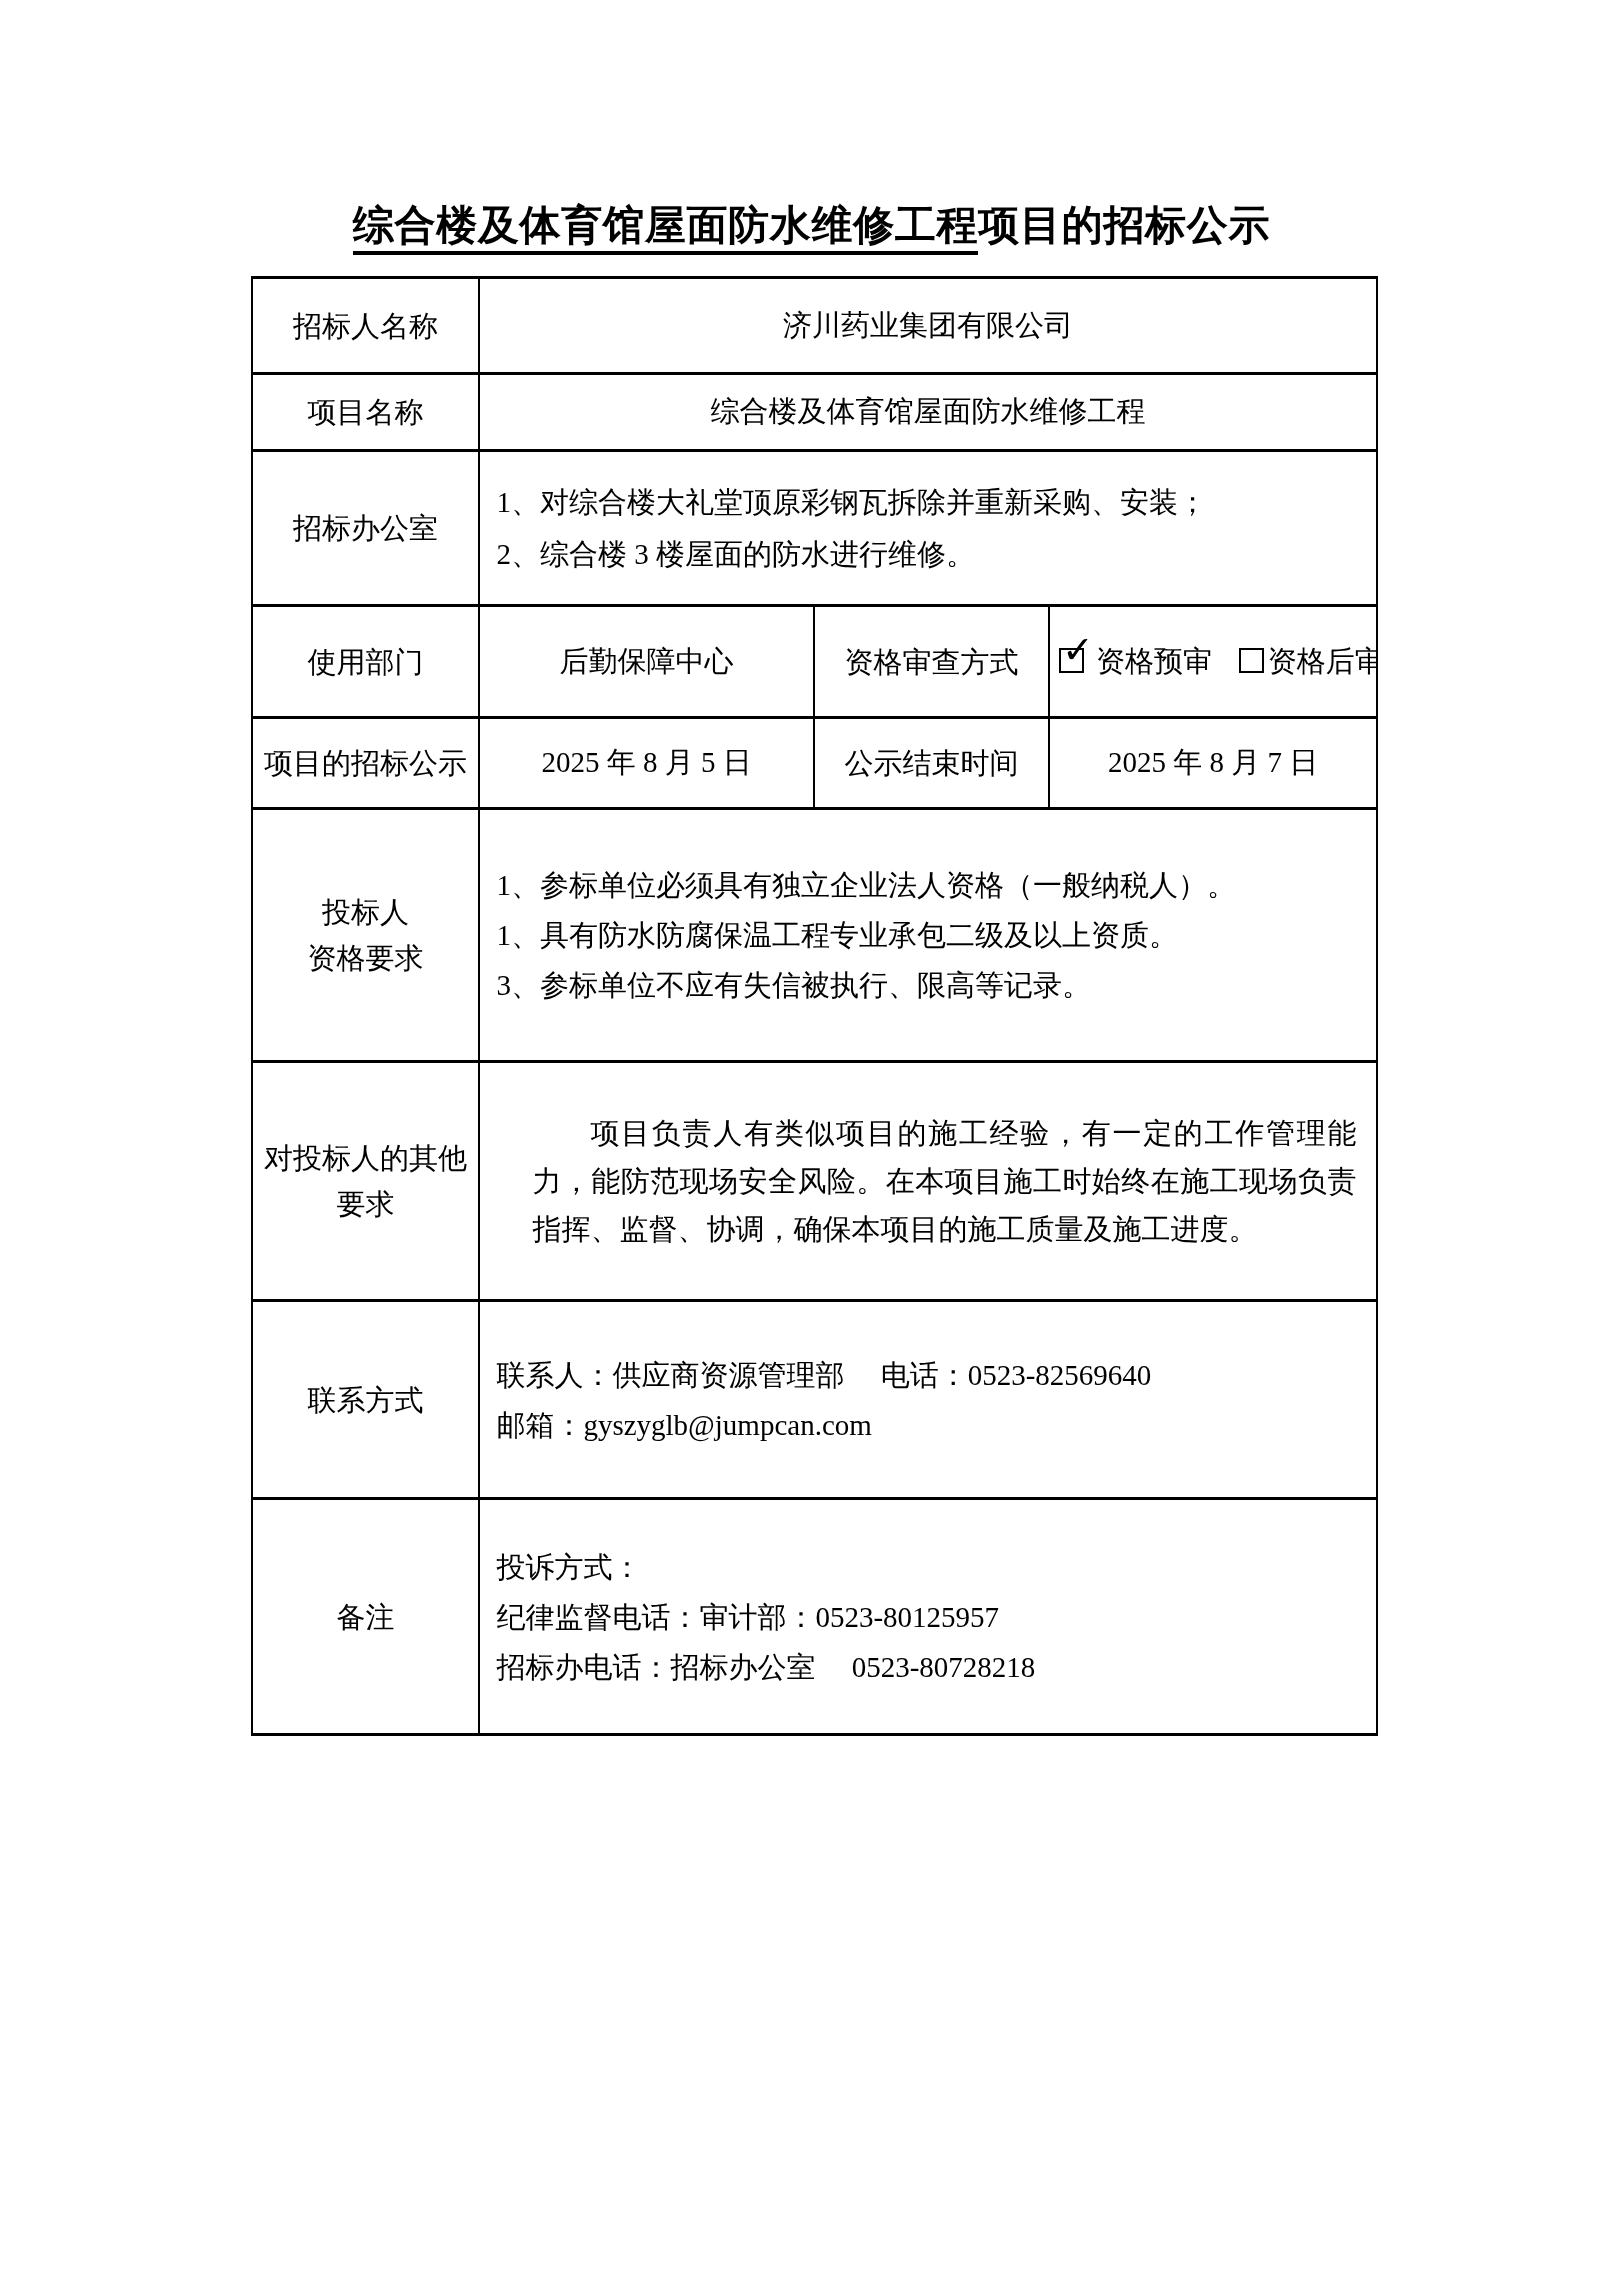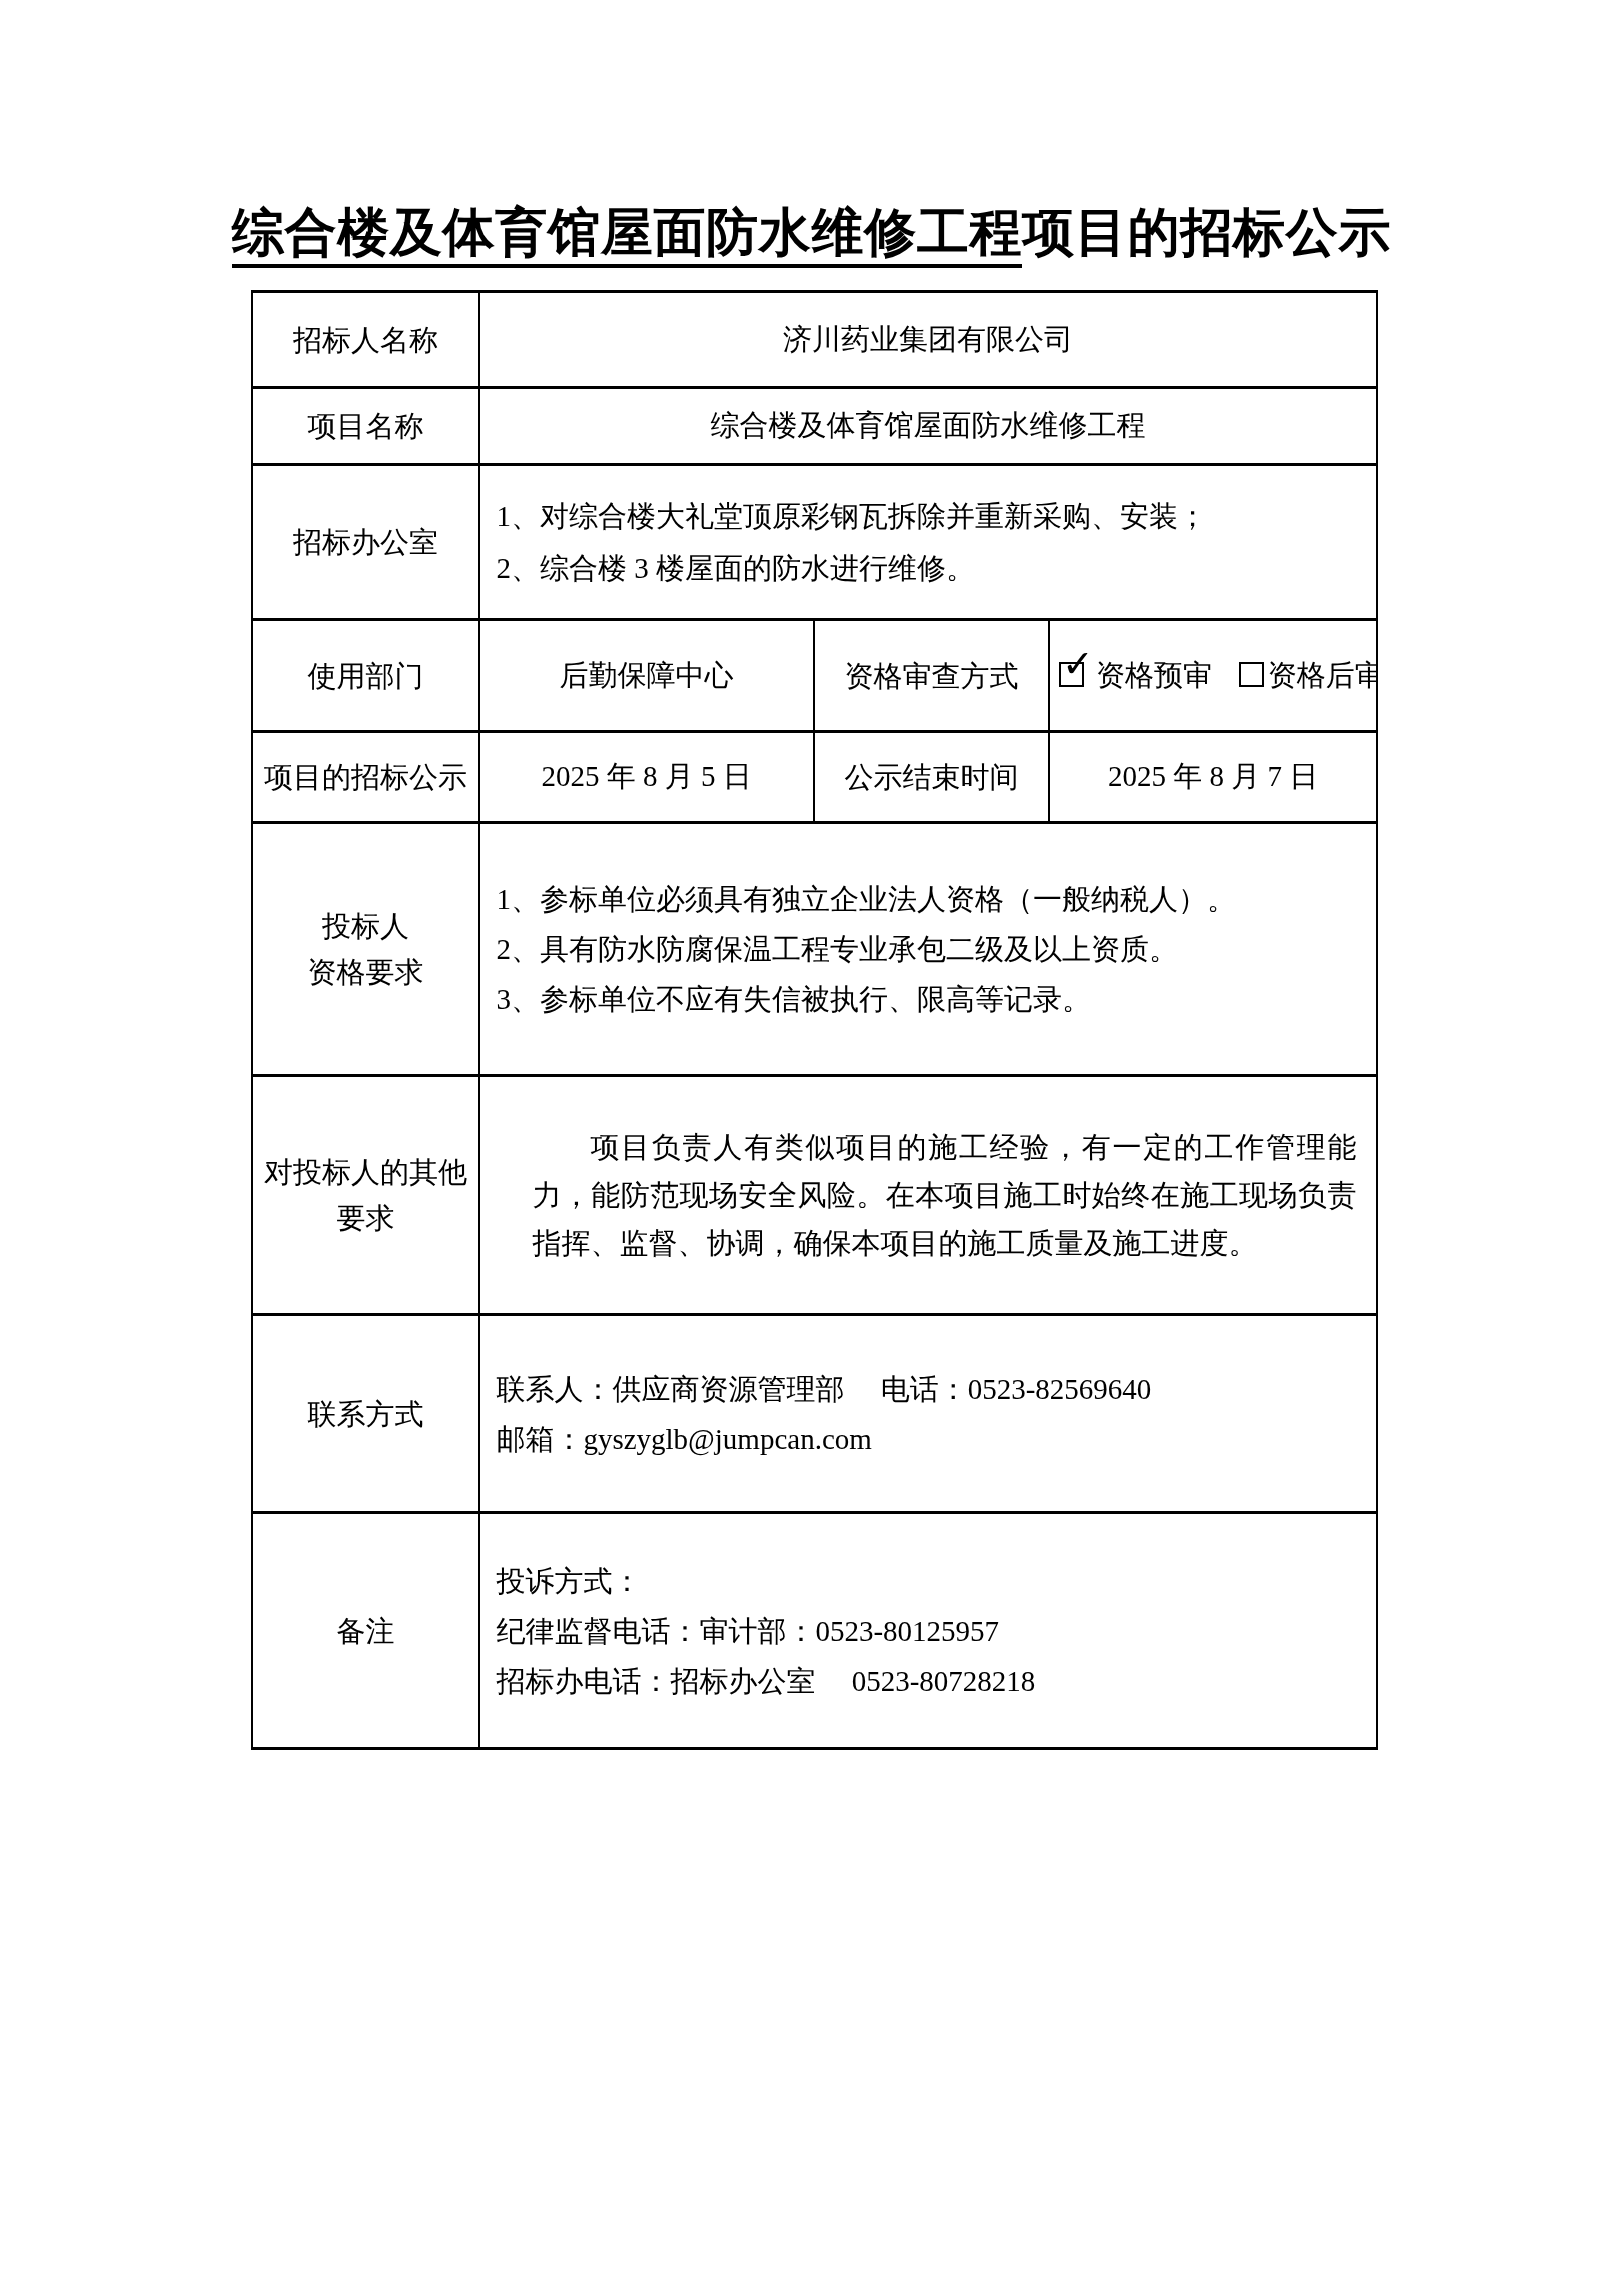--- a/index.html
+++ b/index.html
@@ -7,21 +7,21 @@
   body {
     width: 1623px;
     height: 2295px;
     position: relative;
     font-family: "Liberation Serif", "DejaVu Serif", serif;
     color: #000000;
   }
   .page-title {
     padding-top: 200px;
     text-align: center;
-    font-size: 52px;
+    font-size: 41px;
     font-weight: bold;
     line-height: 1.25;
     letter-spacing: 0.7px;
     white-space: nowrap;
   }
   .page-title .underlined {
     border-bottom: 4.6px solid #000;
     padding-bottom: 2.6px;
   }
   table.grid {
@@ -148,21 +148,21 @@
   </tr>
 
 
   <tr class="r7">
     <td class="lbl">
       <div>投标人</div>
       <div>资格要求</div>
     </td>
     <td colspan="3" class="content ml3">
       <div>1、参标单位必须具有独立企业法人资格（一般纳税人）。</div>
-      <div>2、具有防水防腐保温工程专业承包二级及以上资质。</div>
+      <div>1、具有防水防腐保温工程专业承包二级及以上资质。</div>
       <div>3、参标单位不应有失信被执行、限高等记录。</div>
     </td>
   </tr>
 
   <tr class="r8">
     <td class="lbl">
       <div>对投标人的其他</div>
       <div>要求</div>
     </td>
     <td colspan="3" class="content para">

